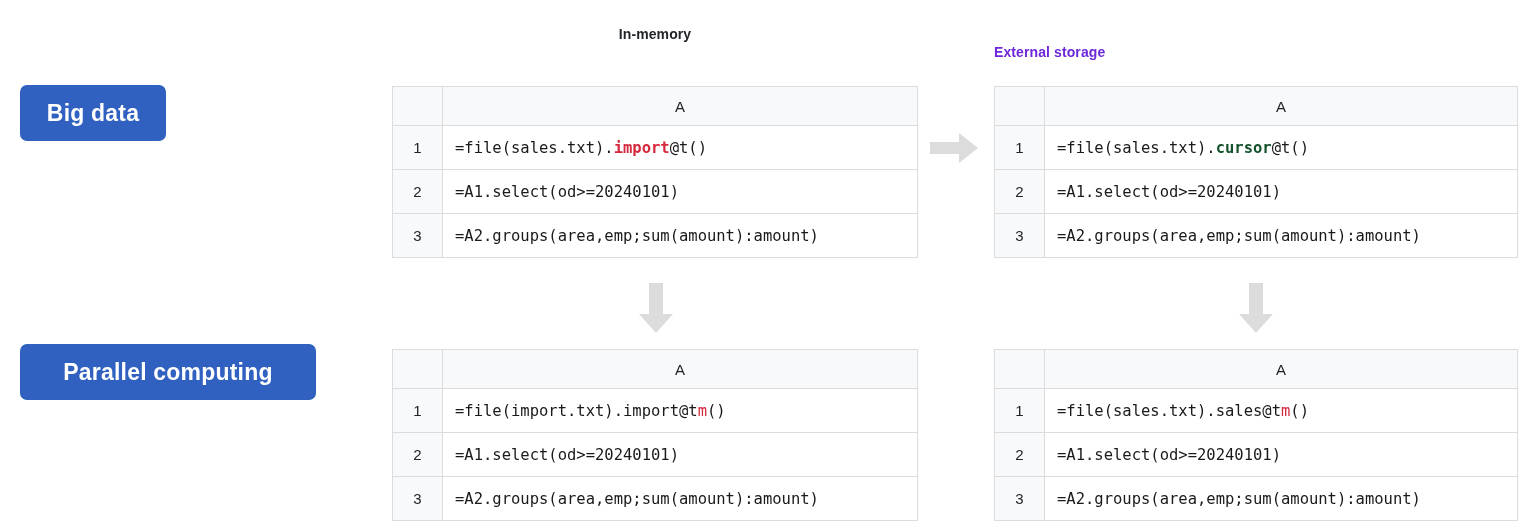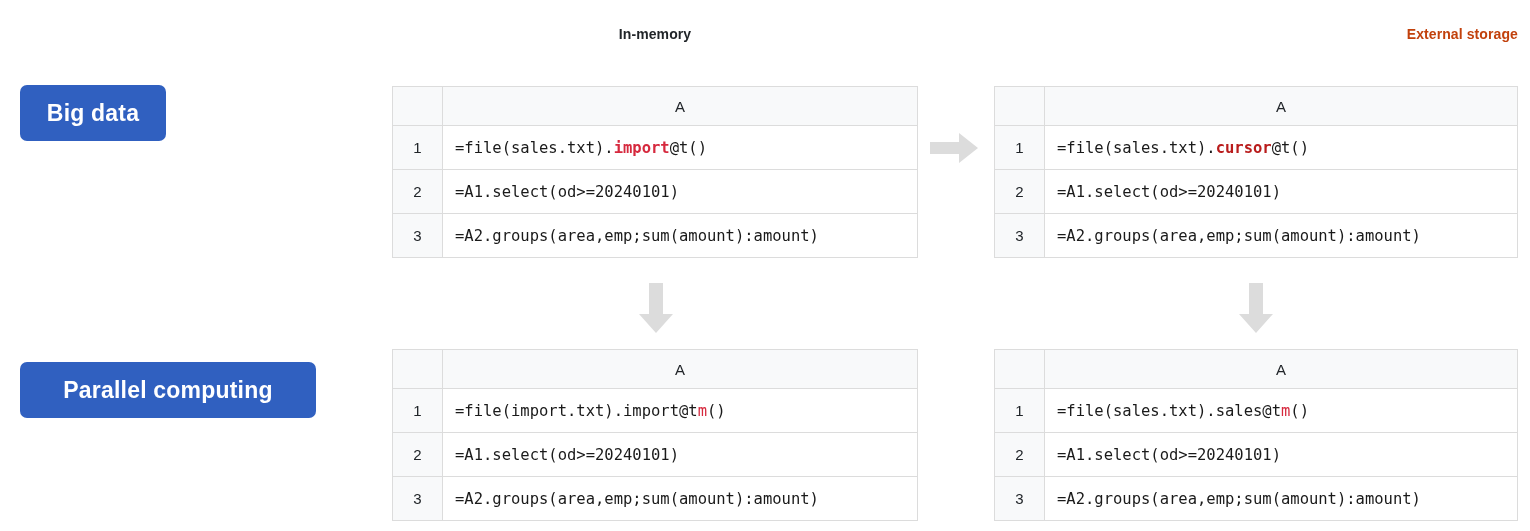--- a/index.html
+++ b/index.html
@@ -27,23 +27,23 @@
   #header-in-memory {
     left: 392px;
     width: 526px;
     top: 26px;
     text-align: center;
     color: #212529;
   }
   #header-external-storage {
     left: 994px;
     width: 524px;
-    top: 26px;
-    text-align: right;
-    color: #c2410c;
+    top: 44px;
+    text-align: left;
+    color: #6d28d9;
   }
 
   
   .row-badge {
     position: absolute;
     background: #3060c0;
     color: #ffffff;
     font-size: 23px;
     font-weight: bold;
     border-radius: 7px;
@@ -54,21 +54,21 @@
     letter-spacing: 0.2px;
   }
   #badge-big-data {
     left: 20px;
     top: 85px;
     width: 146px;
     height: 56px;
   }
   #badge-parallel-computing {
     left: 20px;
-    top: 362px;
+    top: 344px;
     width: 296px;
     height: 56px;
   }
 
   
   .sheet {
     position: absolute;
     border-collapse: collapse;
     table-layout: fixed;
     background: #ffffff;
@@ -185,21 +185,21 @@
     </colgroup>
     <thead>
       <tr>
         <th class="corner-cell"></th>
         <th class="colhead-cell">A</th>
       </tr>
     </thead>
     <tbody>
       <tr>
         <td class="rownum-cell">1</td>
-        <td class="formula-cell"><span>=file(sales.txt).</span><span class="kw" style="color: #b91c1c;">cursor</span><span>@t()</span></td>
+        <td class="formula-cell"><span>=file(sales.txt).</span><span class="kw" style="color: #14532d;">cursor</span><span>@t()</span></td>
       </tr>
       <tr>
         <td class="rownum-cell">2</td>
         <td class="formula-cell"><span>=A1.select(od&gt;=20240101)</span></td>
       </tr>
       <tr>
         <td class="rownum-cell">3</td>
         <td class="formula-cell"><span>=A2.groups(area,emp;sum(amount):amount)</span></td>
       </tr>
     </tbody>

